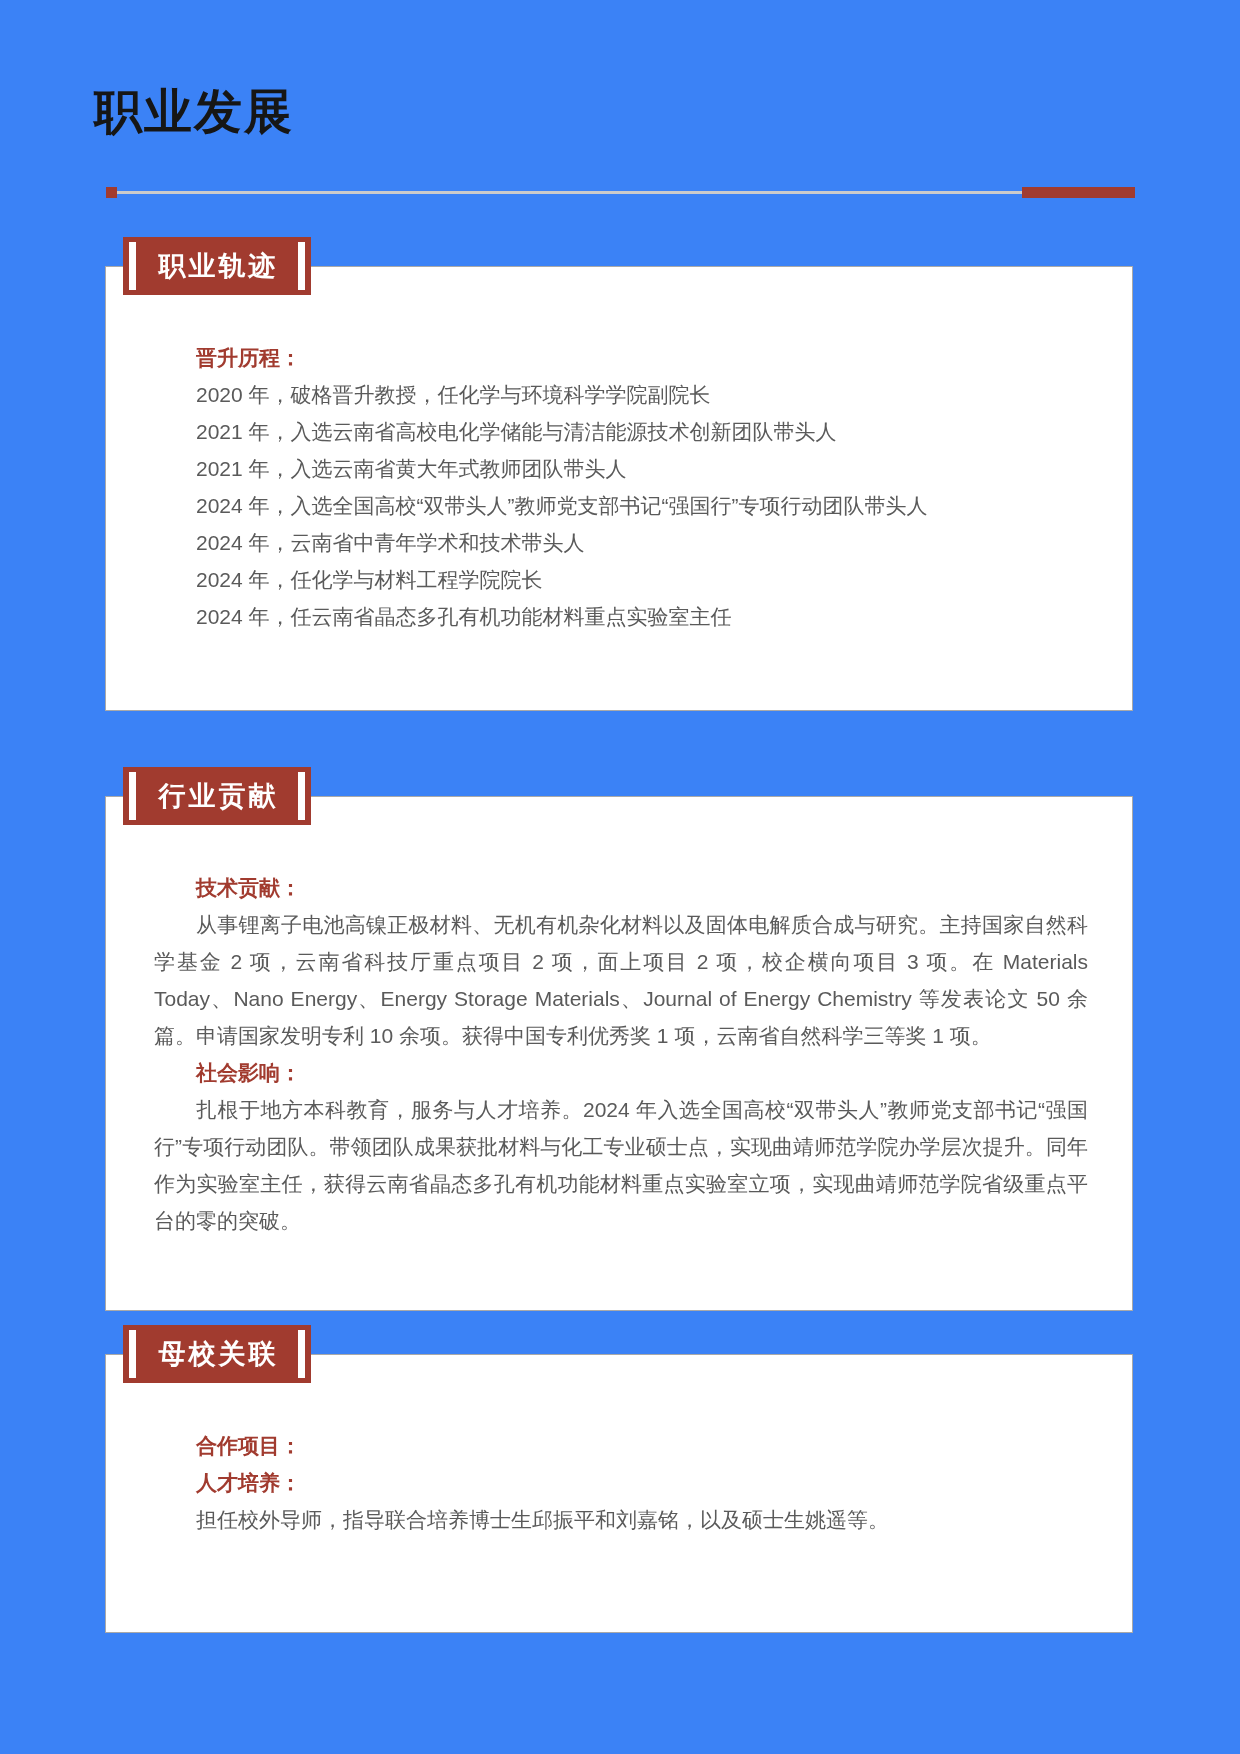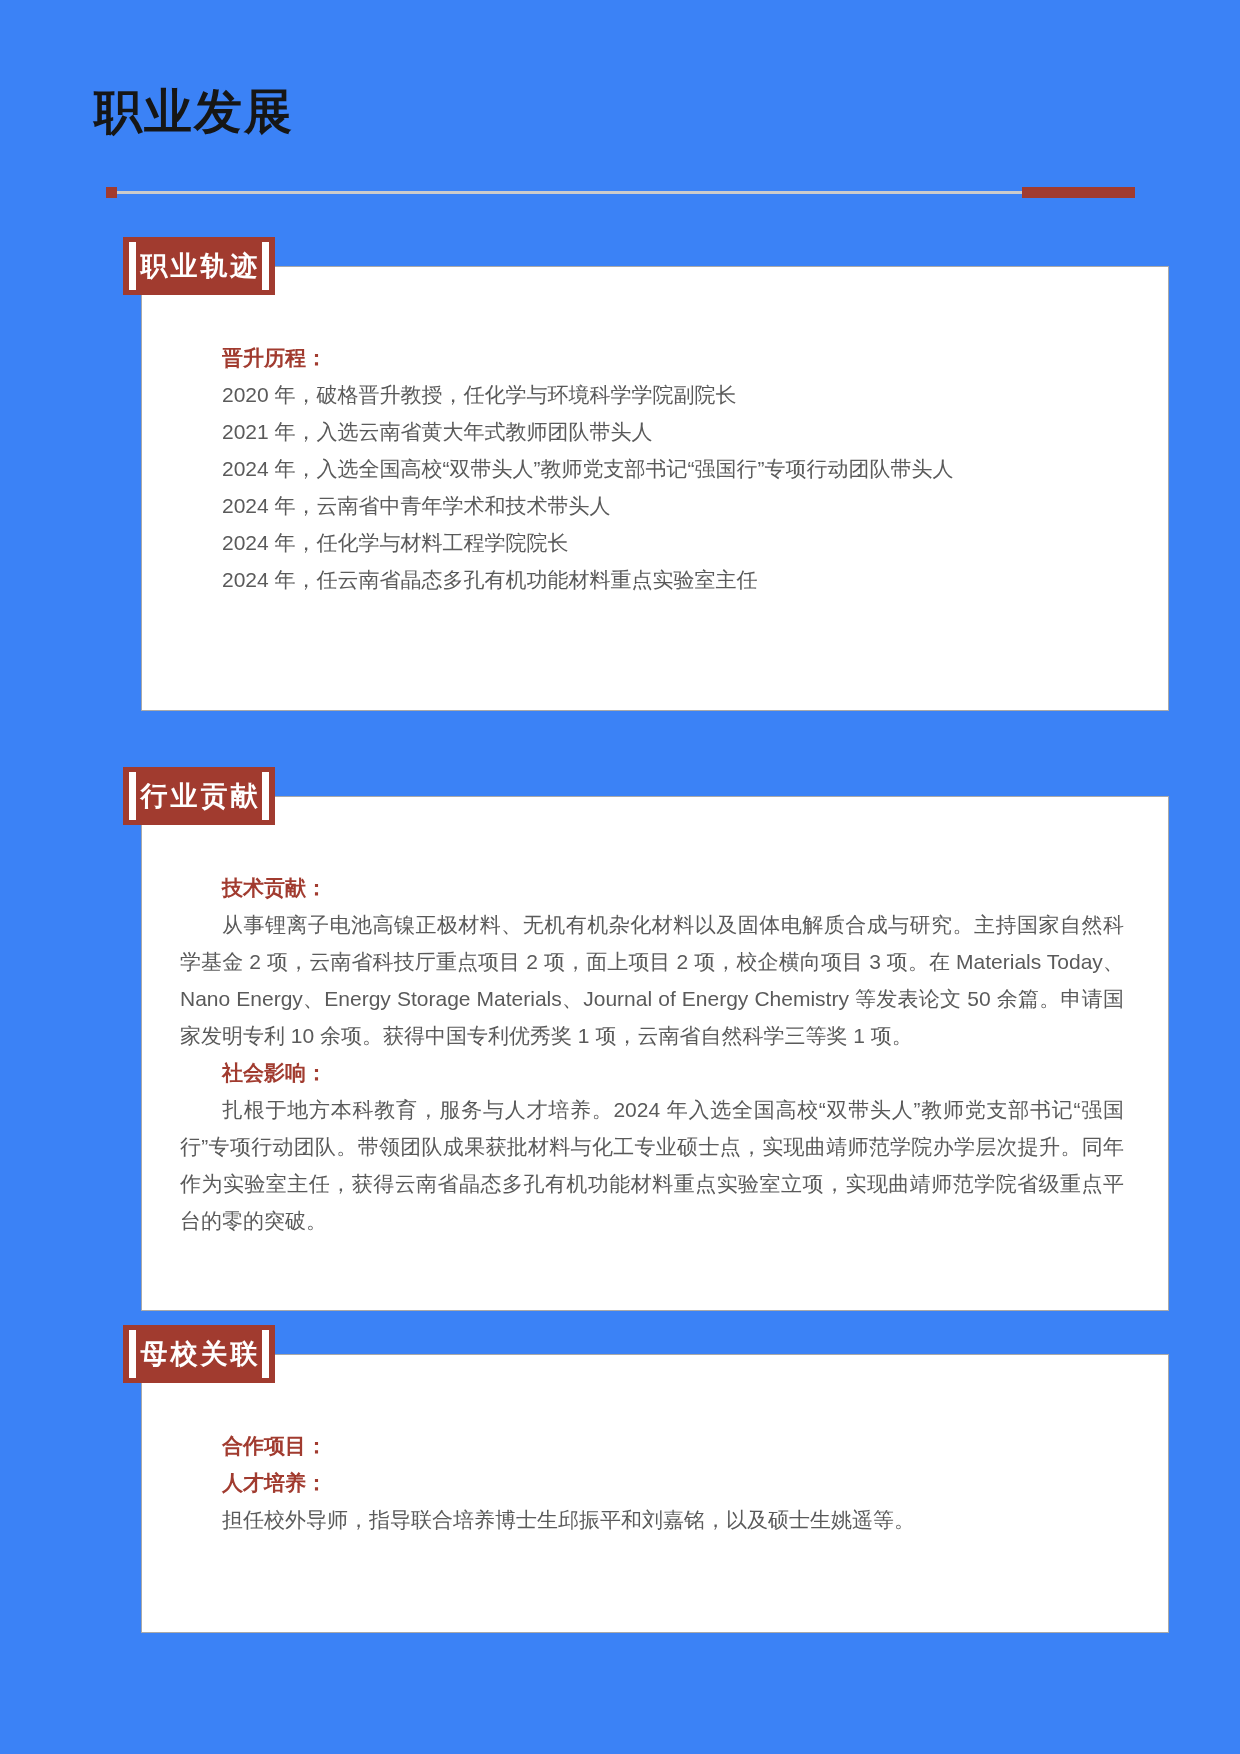--- a/index.html
+++ b/index.html
@@ -25,35 +25,35 @@
   .rule-bar {
     position:absolute; right:0; top:-4px; width:113px; height:11px;
     background:var(--accent,#a13b2f);
   }
   
   .sec { position:absolute; left:105px; width:1028px; }
   .sec1 { top:237px; }
   .sec2 { top:767px; }
   .sec3 { top:1325px; }
   .badge {
-    position:absolute; left:18px; top:0; width:152px; height:58px;
+    position:absolute; left:18px; top:0; width:188px; height:58px;
     background:var(--accent,#a13b2f); z-index:2;
     display:flex; align-items:center; justify-content:center;
   }
   .stripe { position:absolute; top:5px; bottom:5px; width:7px; background:#ffffff; }
   .stripe.l { left:6px; }
   .stripe.r { right:6px; }
   .badge-label {
     color:#ffffff; font-size:27px; font-weight:bold;
     letter-spacing:3px; text-indent:3px;
   }
   .box {
     position:absolute; left:0; top:29px; width:1028px; box-sizing:border-box;
     border:1px solid var(--border,#a9a9a9); background:#ffffff;
-    padding:72px 44px 0 38px; z-index:1;margin-left:36px;
+    padding:72px 44px 0 48px; z-index:1;
   }
   .sec1 .box { height:445px; }
   .sec2 .box { height:515px; }
   .sec3 .box { height:279px; }
   .box p {
     margin:0; font-size:21px; line-height:37px;
     color:var(--body_text,#5a5a5a); text-indent:42px;
   }
   .box p.red-label { color:var(--accent,#a13b2f); font-weight:bold; }
   .box p.para { text-align:justify; }
@@ -72,20 +72,21 @@
 
   <section class="sec sec1">
     <div class="badge">
       <span class="stripe l"></span>
       <span class="badge-label">职业轨迹</span>
       <span class="stripe r"></span>
     </div>
     <div class="box">
       <p class="red-label">晋升历程：</p>
       <p>2020 年，破格晋升教授，任化学与环境科学学院副院长</p>
+      <p>2021 年，入选云南省高校电化学储能与清洁能源技术创新团队带头人</p>
       <p>2021 年，入选云南省黄大年式教师团队带头人</p>
       <p>2024 年，入选全国高校“双带头人”教师党支部书记“强国行”专项行动团队带头人</p>
       <p>2024 年，云南省中青年学术和技术带头人</p>
       <p>2024 年，任化学与材料工程学院院长</p>
       <p>2024 年，任云南省晶态多孔有机功能材料重点实验室主任</p>
     </div>
   </section>
 
   <section class="sec sec2">
     <div class="badge">

